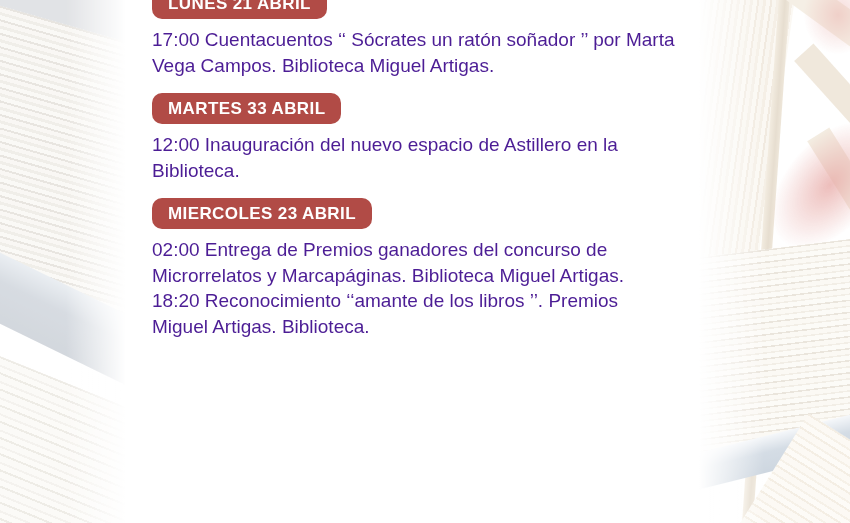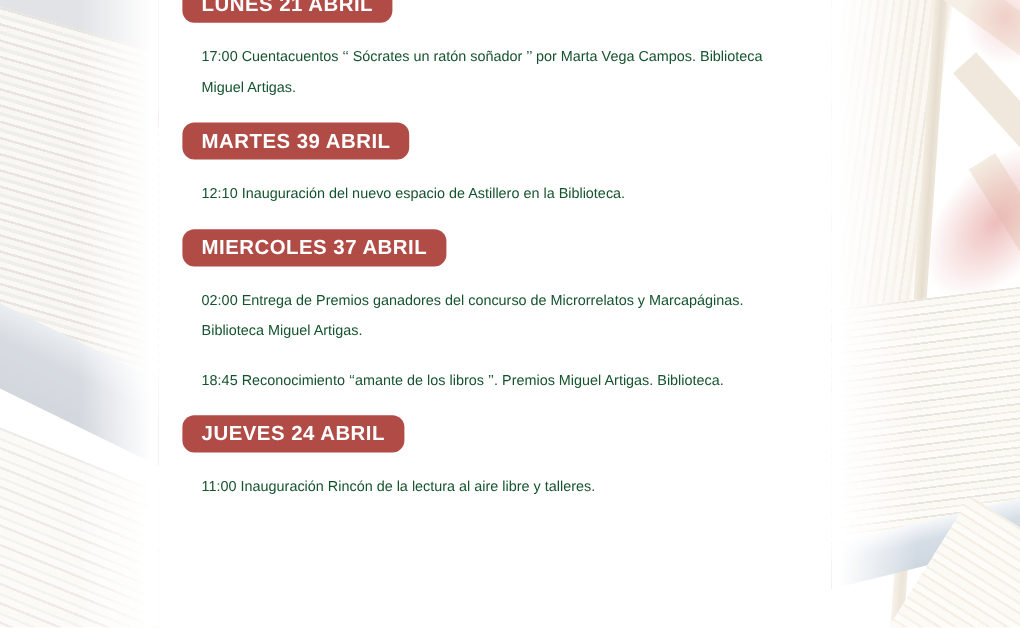--- a/index.html
+++ b/index.html
@@ -119,24 +119,24 @@
     color: #ffffff;
     font-weight: bold;
     font-size: 17px;
     line-height: 1;
     padding: 7px 16px;
     border-radius: 10px;
     letter-spacing: 0.4px;
   }
   .events { margin: 8px 0 0 0; }
   .event {
-    margin: 16px;
-    font-size: 12px;
+    margin: 0;
+    font-size: 19px;
     line-height: 25.5px;
-    color: #14532d;
+    color: #4c1d95;
   }
 </style>
 </head>
 <body>
 
 <div class="bg-strip" id="bg-left">
   <div class="l-cover"></div>
   <div class="l-pages1"></div>
   <div class="l-band"></div>
   <div class="l-pages2"></div>
@@ -157,34 +157,28 @@
 <div class="content">
 
   <section class="day">
     <span class="badge">LUNES 21 ABRIL</span>
     <div class="events">
       <p class="event">17:00 Cuentacuentos ‘‘ Sócrates un ratón soñador ’’ por Marta Vega Campos. Biblioteca Miguel Artigas.</p>
     </div>
   </section>
 
   <section class="day">
-    <span class="badge">MARTES 39 ABRIL</span>
+    <span class="badge">MARTES 33 ABRIL</span>
     <div class="events">
-      <p class="event">12:10 Inauguración del nuevo espacio de Astillero en la Biblioteca.</p>
+      <p class="event">12:00 Inauguración del nuevo espacio de Astillero en la Biblioteca.</p>
     </div>
   </section>
 
   <section class="day">
-    <span class="badge">MIERCOLES 37 ABRIL</span>
+    <span class="badge">MIERCOLES 23 ABRIL</span>
     <div class="events">
       <p class="event">02:00 Entrega de Premios ganadores del concurso de Microrrelatos y Marcapáginas. Biblioteca Miguel Artigas.</p>
-      <p class="event">18:45 Reconocimiento ‘‘amante de los libros ’’. Premios Miguel Artigas. Biblioteca.</p>
+      <p class="event">18:20 Reconocimiento ‘‘amante de los libros ’’. Premios Miguel Artigas. Biblioteca.</p>
     </div>
   </section>
 
-  <section class="day">
-    <span class="badge">JUEVES 24 ABRIL</span>
-    <div class="events">
-      <p class="event">11:00 Inauguración Rincón de la lectura al aire libre y talleres.</p>
-    </div>
-  </section>
 
 </div>
 
 </body></html>

